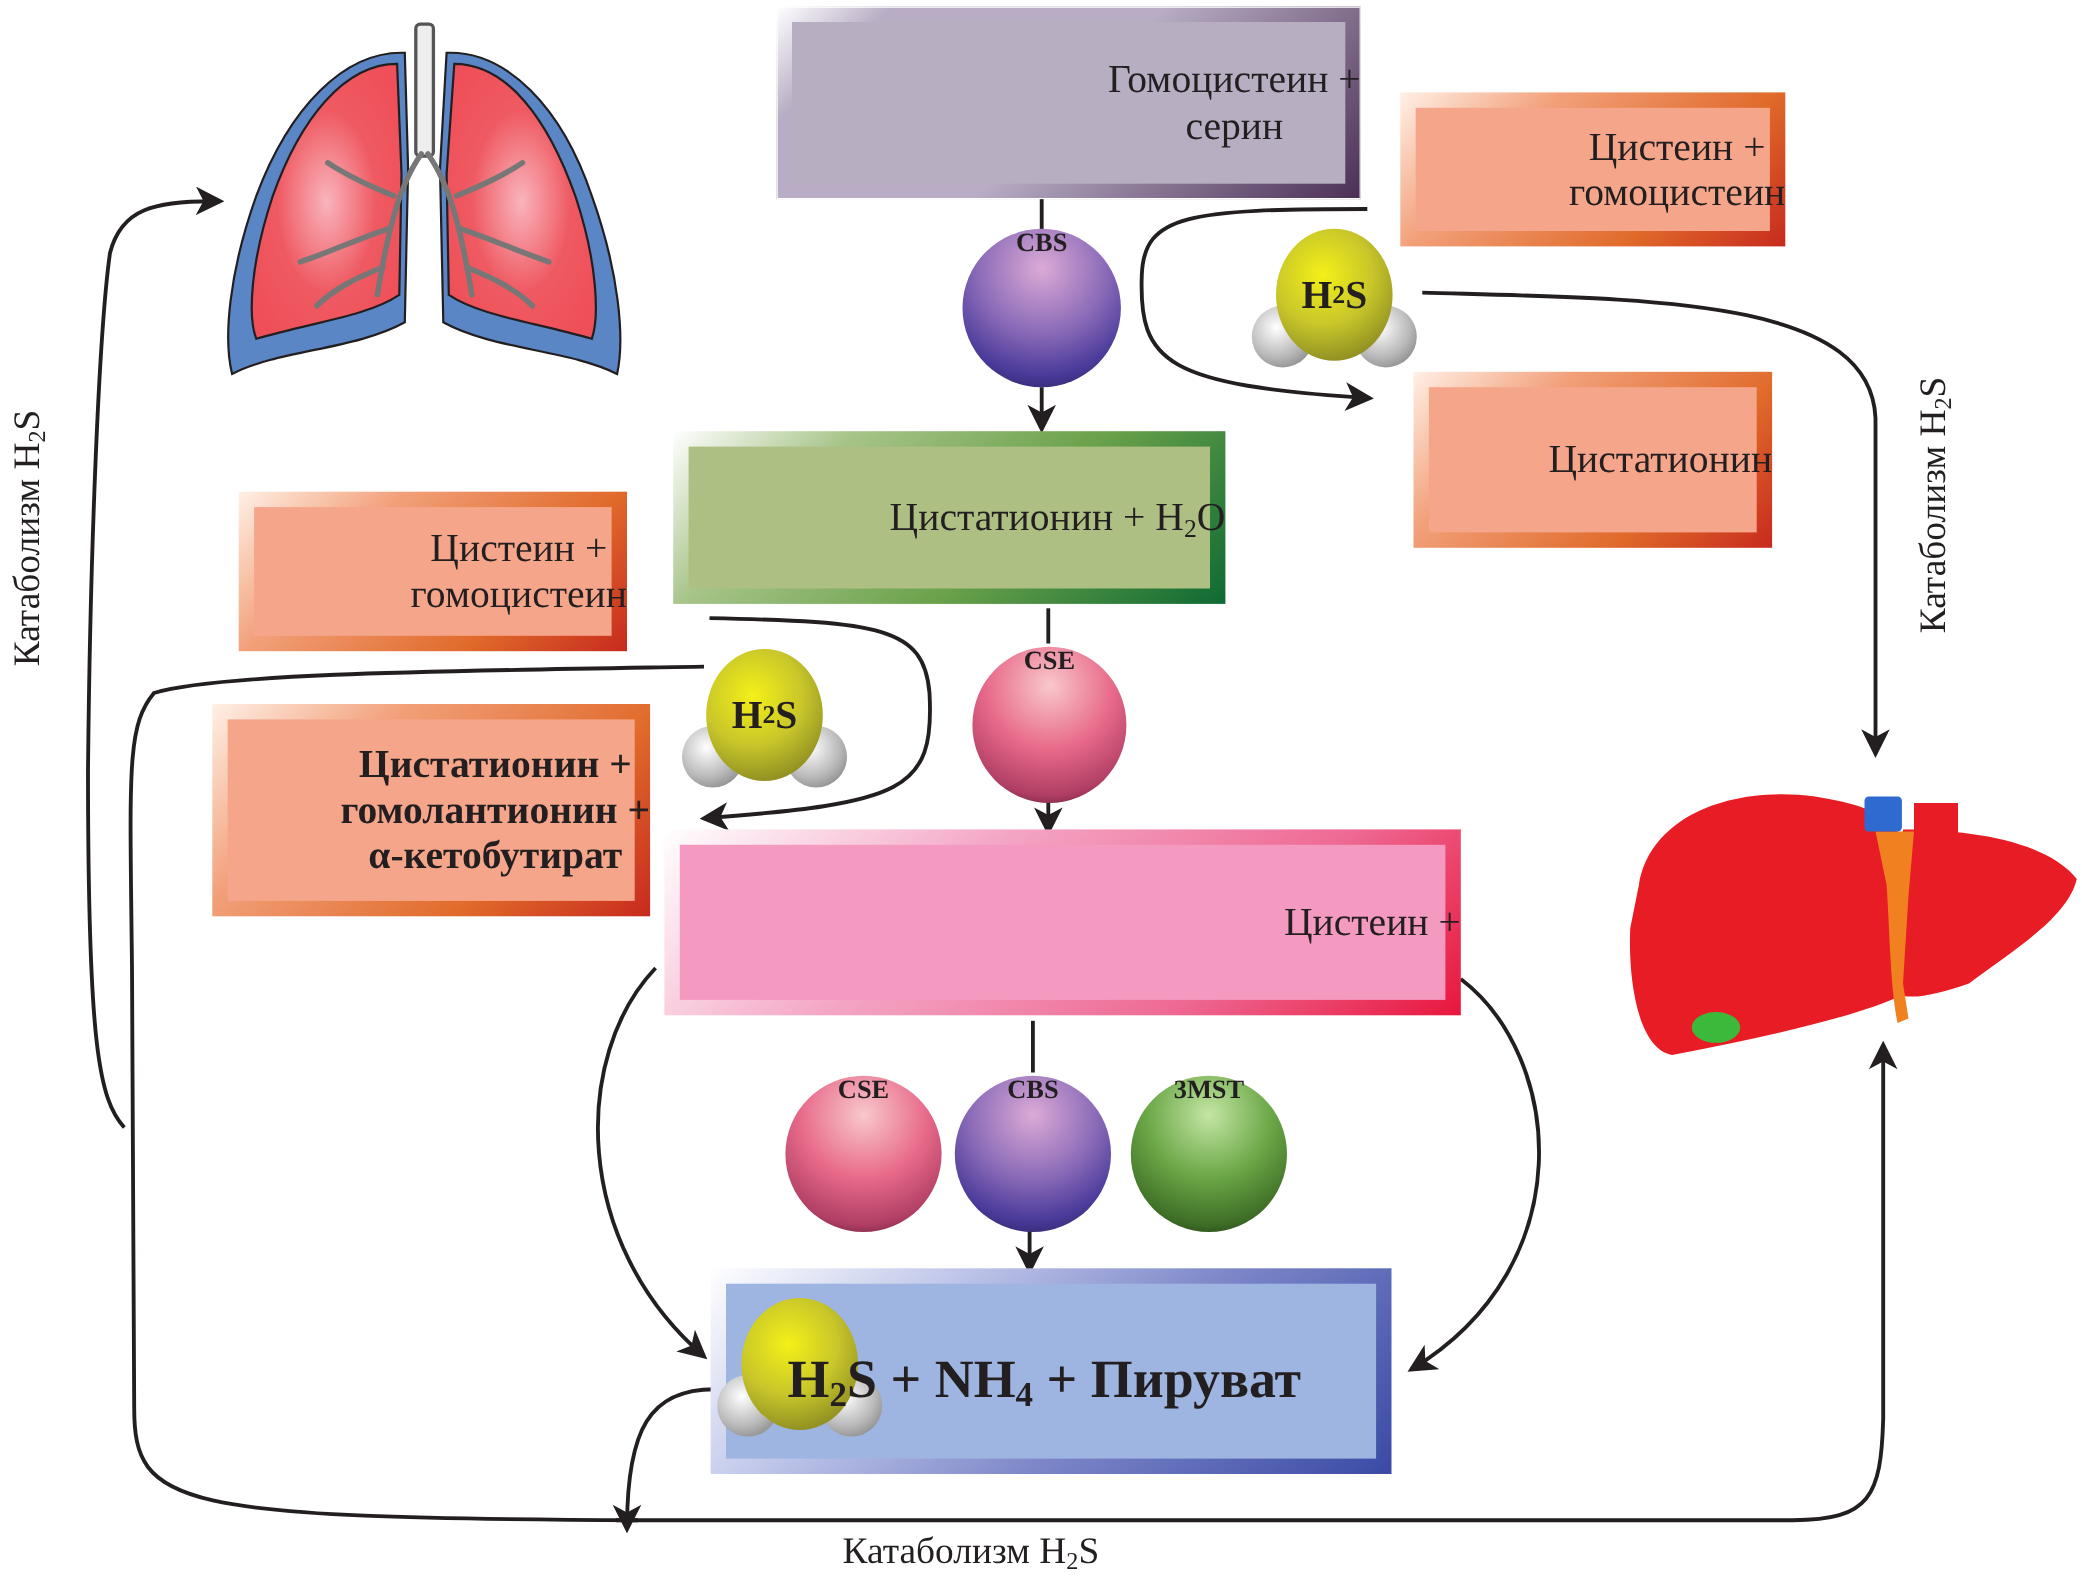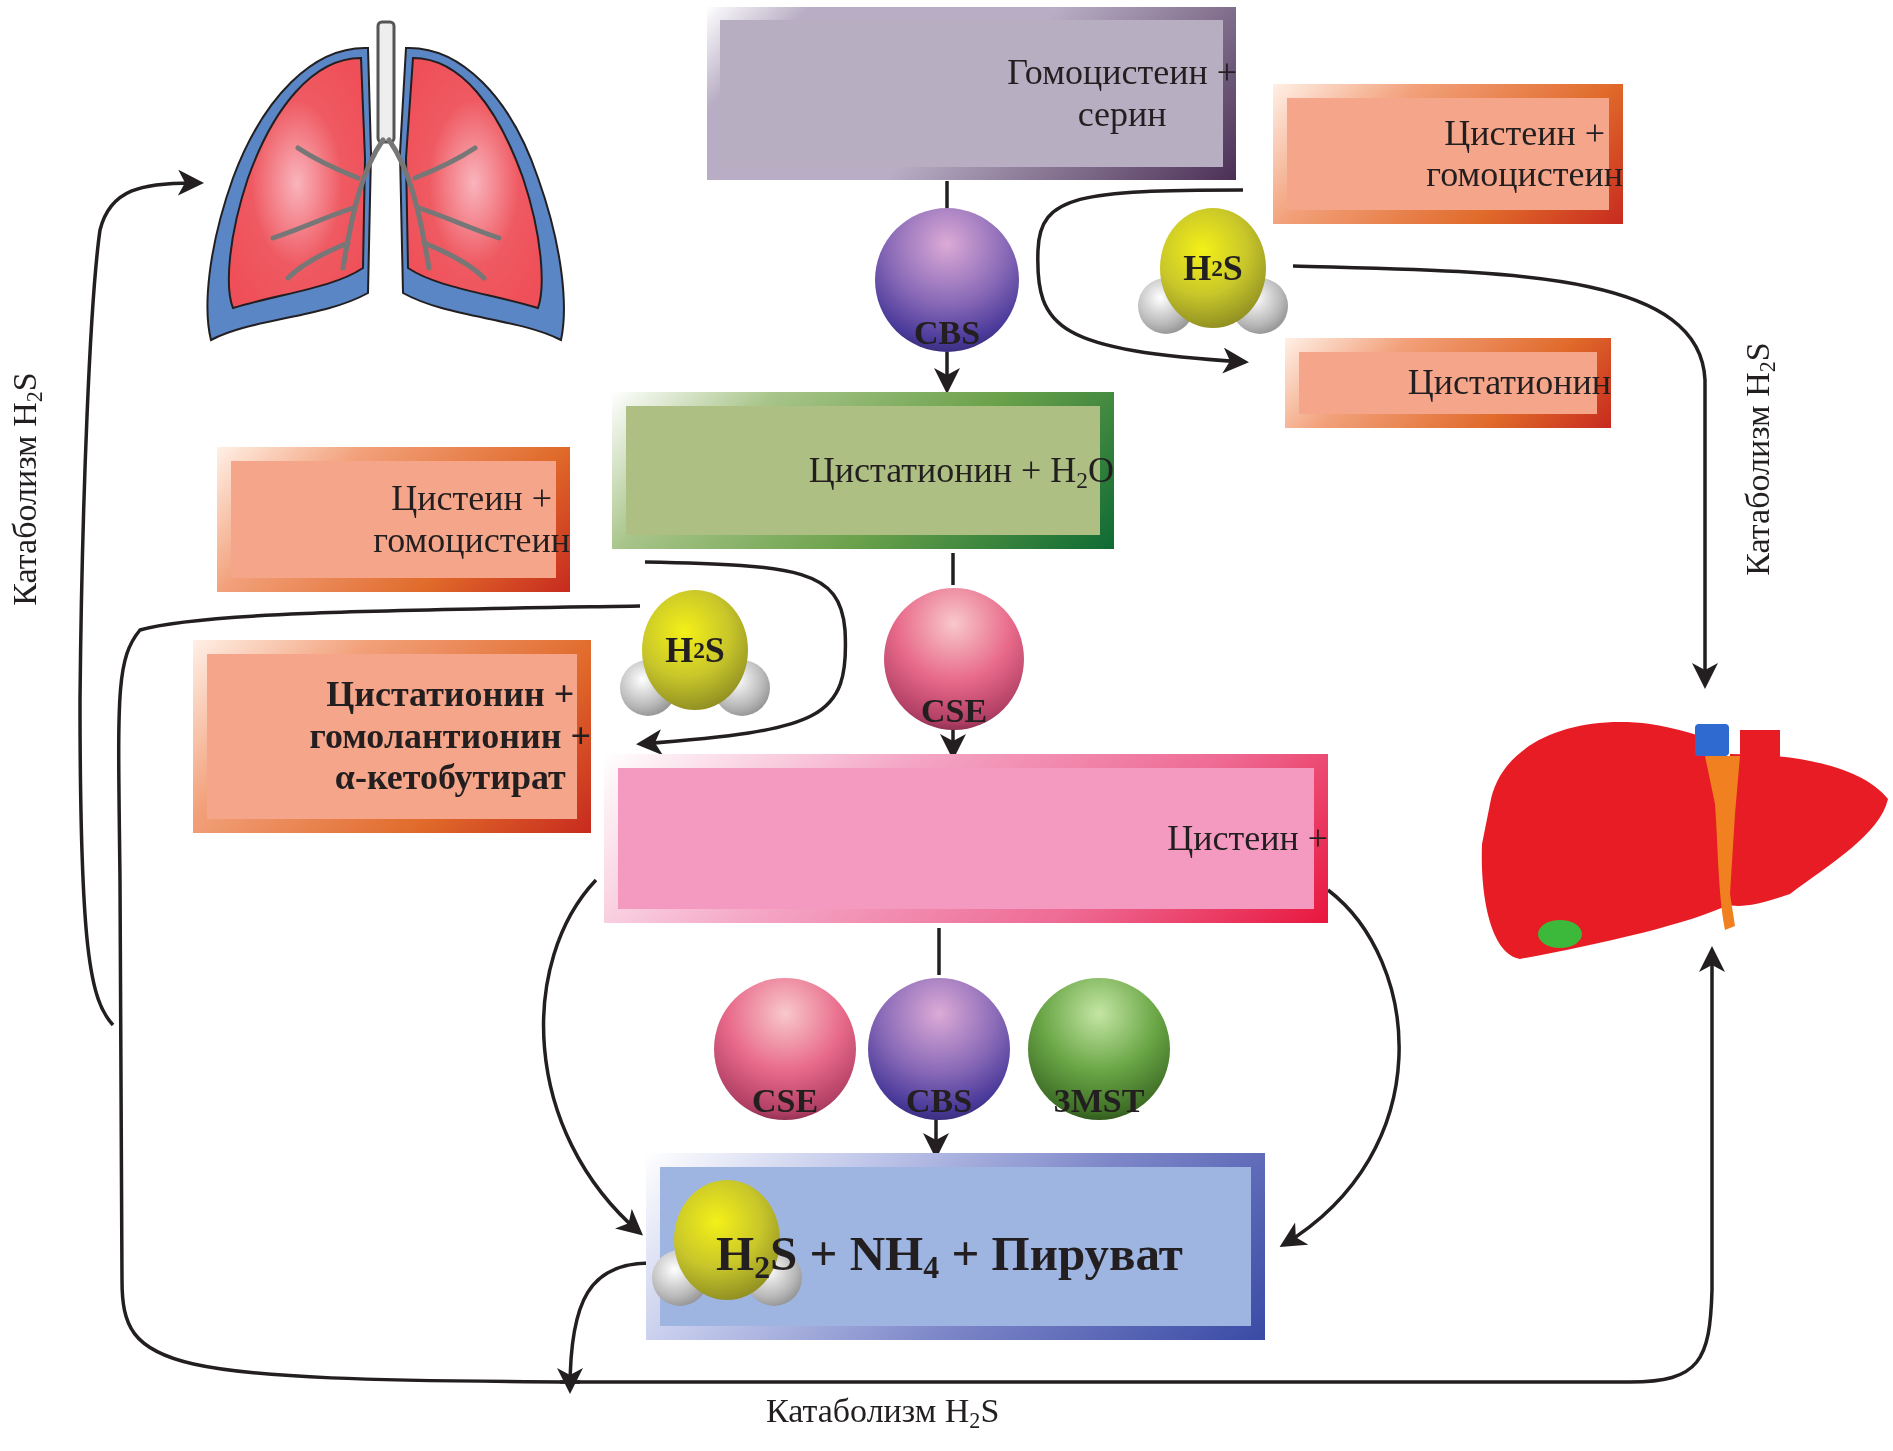--- a/index.html
+++ b/index.html
@@ -15,22 +15,22 @@
   .gray .inner { background:#b8aec2; }
   .salmon { background:linear-gradient(135deg,#fff0e6 0%,#f2a07a 30%,#e06a2a 70%,#c72a1e 100%); }
   .salmon .inner { background:#f5a68a; }
   .green { background:linear-gradient(135deg,#ffffff 0%,#a7c489 25%,#6aa14a 60%,#0e6a33 100%); }
   .green .inner { background:#adbf82; }
   .pink { background:linear-gradient(135deg,#ffffff 0%,#f4a6c5 35%,#ee6a94 70%,#e8163d 100%); }
   .pink .inner { background:#f49ac0; }
   .blue { background:linear-gradient(135deg,#ffffff 0%,#bcc3e8 30%,#7b85c7 60%,#3a4aa5 100%); }
   .blue .inner { background:#9db5e0; }
   sub { font-size:0.65em; vertical-align:-0.25em; line-height:0; }
-  .sphere { position:absolute; border-radius:50%; display:flex; align-items:flex-end;
-            justify-content:center; font-weight:bold; font-size:34px; color:#231f20; }
+  .sphere { position:absolute; border-radius:50%; display:flex; align-items:flex-start;
+            justify-content:center; font-weight:bold; font-size:24px; color:#231f20; }
   .sph-cbs { background:radial-gradient(circle at 50% 25%, #dcaad6 0%, #8b6bb8 45%, #4a3a9a 75%, #1e1a4a 100%); }
   .sph-cse { background:radial-gradient(circle at 50% 25%, #f8c8cc 0%, #e86a8a 45%, #b03e64 78%, #3a0f20 100%); }
   .sph-3mst { background:radial-gradient(circle at 50% 25%, #c4e6a4 0%, #6aa646 45%, #3e6e26 78%, #0f1a08 100%); }
   .h2s { position:absolute; width:150px; height:140px; }
   .h2s .h { position:absolute; width:56px; height:56px; border-radius:50%;
             background:radial-gradient(circle at 40% 35%, #ffffff 0%, #b8b8b8 55%, #6e6e6e 100%); }
   .h2s .h.l { left:0; top:70px; }
   .h2s .h.r { right:0; top:70px; }
   .h2s .s { position:absolute; left:22px; top:0; width:106px; height:120px; border-radius:50%;
             background:radial-gradient(circle at 40% 35%, #f4f018 0%, #c8c62a 45%, #8f8e22 80%, #5e5d14 100%);
@@ -126,21 +126,21 @@
 </div>
 
 <div class="box salmon" style="left:1273px;top:84px;width:350px;height:140px;">
   <div class="inner"></div>
   <div class="txt">
     <div>Цистеин +</div>
     <div>гомоцистеин</div>
   </div>
 </div>
 
-<div class="box salmon" style="left:1285px;top:338px;width:326px;height:90px;">
+<div class="box salmon" style="left:1285px;top:338px;width:326px;height:160px;">
   <div class="inner"></div>
   <div class="txt">Цистатионин</div>
 </div>
 
 <div class="sphere sph-cbs" style="left:875px;top:208px;width:144px;height:144px;">
   <span>CBS</span>
 </div>
 
 <div class="h2s" style="left:1138px;top:208px;">
   <div class="h l"></div>

